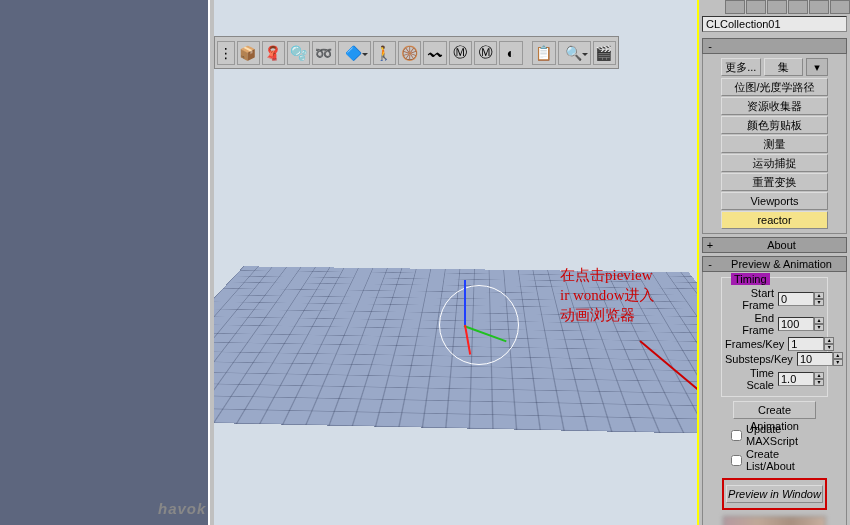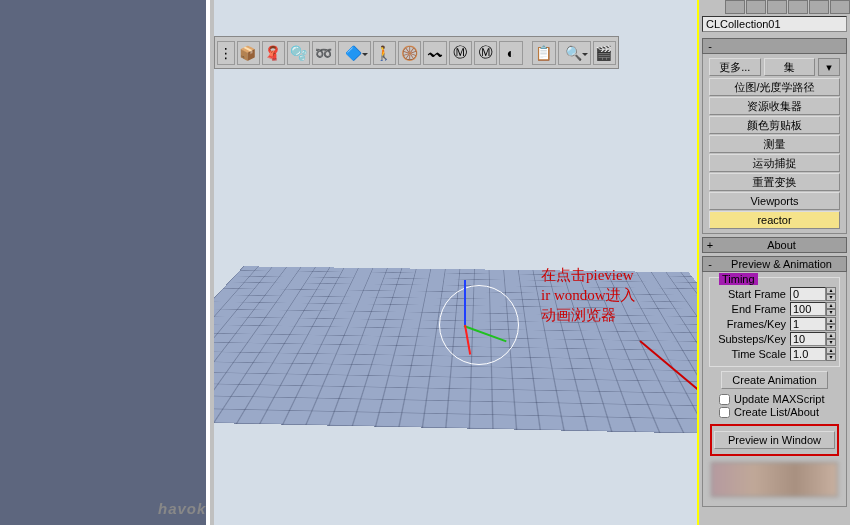--- a/index.html
+++ b/index.html
@@ -1,70 +1,70 @@
 <!DOCTYPE html>
 <html><head>
 <meta charset="utf-8">
 <style>
   * { box-sizing: border-box; margin: 0; padding: 0; font-family: "Microsoft Sans Serif", "SimSun", sans-serif; font-size: 11px; }
   body { width: 850px; height: 525px; background: #c0c0c0; position: relative; overflow: hidden; }
 
-  .leftdark { position: absolute; left: 0; top: 0; width: 210px; height: 525px; background: #5d667e; border-right: 4px solid #ffffff; }
+  .leftdark { position: absolute; left: 0; top: 0; width: 210px; height: 525px; background: #5d667e; border-right: 2px solid #ffffff; }
   .logo { position: absolute; left: 158px; bottom: 8px; font-weight: bold; font-style: italic; color: #888; font-size: 15px; letter-spacing: 1px; }
 
   .toolbar { position: absolute; left: 214px; top: 36px; width: 405px; height: 33px; background: #c8c8c8; border: 1px solid #888; display: flex; align-items: center; padding: 2px; gap: 2px; }
   .tool-btn { width: 24px; height: 24px; background: #c8c8c8; border: 1px solid #999; display: flex; align-items: center; justify-content: center; font-size: 14px; }
   .tool-btn.sm { width: 18px; }
   .tool-wide { width: 34px; position: relative; }
   .tool-wide::after { content: ''; position: absolute; right: 2px; top: 50%; border: 3px solid transparent; border-top: 3px solid #333; }
 
   .viewport { position: absolute; left: 214px; top: 0; width: 483px; height: 525px; background: #d4dde7; overflow: hidden; }
   .grid3d { position: absolute; left: -30px; top: 170px; width: 550px; height: 320px; background: #9aa9c8; transform: perspective(600px) rotateX(62deg) rotateZ(2deg); }
   .grid3d::before { content: ''; position: absolute; inset: 0; background-image: repeating-linear-gradient(0deg, rgba(50,60,90,.35) 0 1px, transparent 1px 18px), repeating-linear-gradient(90deg, rgba(50,60,90,.35) 0 1px, transparent 1px 18px); }
   .gizmo { position: absolute; left: 220px; top: 280px; width: 90px; height: 90px; }
   .gcirc { position: absolute; inset: 5px; border: 1px solid #fff; border-radius: 50%; }
   .gz { position: absolute; left: 30px; top: 0; width: 2px; height: 45px; background: #2040ff; }
   .gy { position: absolute; left: 30px; top: 45px; width: 45px; height: 2px; background: #20c020; transform: rotate(20deg); transform-origin: left; }
   .gx { position: absolute; left: 30px; top: 45px; width: 2px; height: 30px; background: #ff2020; transform: rotate(-10deg); transform-origin: top; }
 
-  .annot { position: absolute; left: 541px; top: 265px; color: #cc0000; font-size: 15px; line-height: 20px; font-family: "KaiTi","SimSun",serif; white-space: pre; }
+  .annot { position: absolute; left: 560px; top: 265px; color: #cc0000; font-size: 15px; line-height: 20px; font-family: "KaiTi","SimSun",serif; white-space: pre; }
   .arrow-red { position: absolute; left: 640px; top: 340px; width: 100px; height: 100px; }
   .arrow-red::before { content: ''; position: absolute; left: 0; top: 0; width: 90px; height: 2px; background: #cc0000; transform: rotate(40deg); transform-origin: left; }
   .arrow-red::after { content: ''; position: absolute; left: 70px; top: 62px; border: 6px solid transparent; border-left: 12px solid #cc0000; transform: rotate(40deg); }
 
   .sidepanel { position: absolute; right: 0; top: 0; width: 153px; height: 525px; background: #c0c0c0; border-left: 2px solid #ffff00; }
   .tab-row { position: absolute; right: 0; top: 0; height: 14px; width: 153px; display: flex; justify-content: flex-end; gap: 1px; }
   .tab-row .tab { width: 20px; height: 14px; background: #aaa; border: 1px solid #777; }
   .namefield { margin: 16px 3px 3px 3px; width: 145px; height: 16px; background: #e8e8e8; border: 1px inset #888; padding: 1px 3px; }
 
   .rollout { margin: 3px 3px 0 3px; }
   .rollhdr { height: 16px; background: #a0a0a0; border: 1px solid #666; display: flex; align-items: center; }
   .rollhdr .pm { width: 14px; text-align: center; }
   .rollhdr .t { flex: 1; text-align: center; }
-  .rollbody { border: 1px solid #888; border-top: none; padding: 3px 6px; background: #c0c0c0; }
+  .rollbody { border: 1px solid #888; border-top: none; padding: 3px 18px; background: #c0c0c0; }
 
   .btn { height: 18px; border: 1px outset #ddd; background: #c4c4c4; text-align: center; line-height: 16px; margin: 1px 0; cursor: pointer; }
   .btn.yellow { background: #f5e38a; }
   .row3 { display: flex; gap: 3px; align-items: center; }
   .row3 .btn { flex: 1; }
   .ico-sm { width: 22px; height: 18px; border: 1px solid #888; background: #b8b8b8; display: flex; align-items: center; justify-content: center; }
 
   .grp { border: 1px groove #ddd; padding: 4px 3px; margin: 2px 0; }
   .grp-t { position: relative; top: -9px; left: 6px; background: #a21caf; padding: 0 3px; display: inline-block; }
   .field { display: flex; align-items: center; margin: 1px 0; }
   .field .lbl { flex: 1; text-align: right; padding-right: 4px; }
   .spin { display: flex; }
   .spin input { width: 36px; height: 14px; background: #e8e8e8; border: 1px inset #888; padding: 0 2px; font-size: 11px; }
   .spin .sb { width: 10px; display: flex; flex-direction: column; }
   .spin .sb div { height: 7px; border: 1px solid #777; background: #ccc; font-size: 6px; line-height: 5px; text-align: center; }
 
   .chk { display: flex; align-items: center; gap: 4px; margin: 1px 0 1px 10px; }
   .chk input { width: 11px; height: 11px; }
 
-  .redbox { border: 2px solid #cc0000; padding: 4px 2px; margin: 6px 1px 2px 1px; }
+  .redbox { border: 2px solid #cc0000; padding: 4px 2px; margin: 6px 1px 2px 1px; font-style: italic; }
   .pixbar { height: 35px; margin: 6px 2px; background: linear-gradient(90deg,#b59aa0,#c0a898,#a89080,#c8b0a0); filter: blur(2px); border: 1px solid #888; }
 </style>
 </head>
 <body>
 
 <div class="leftdark">
   <div class="logo">havok</div>
 </div>
 
 <div class="viewport">

